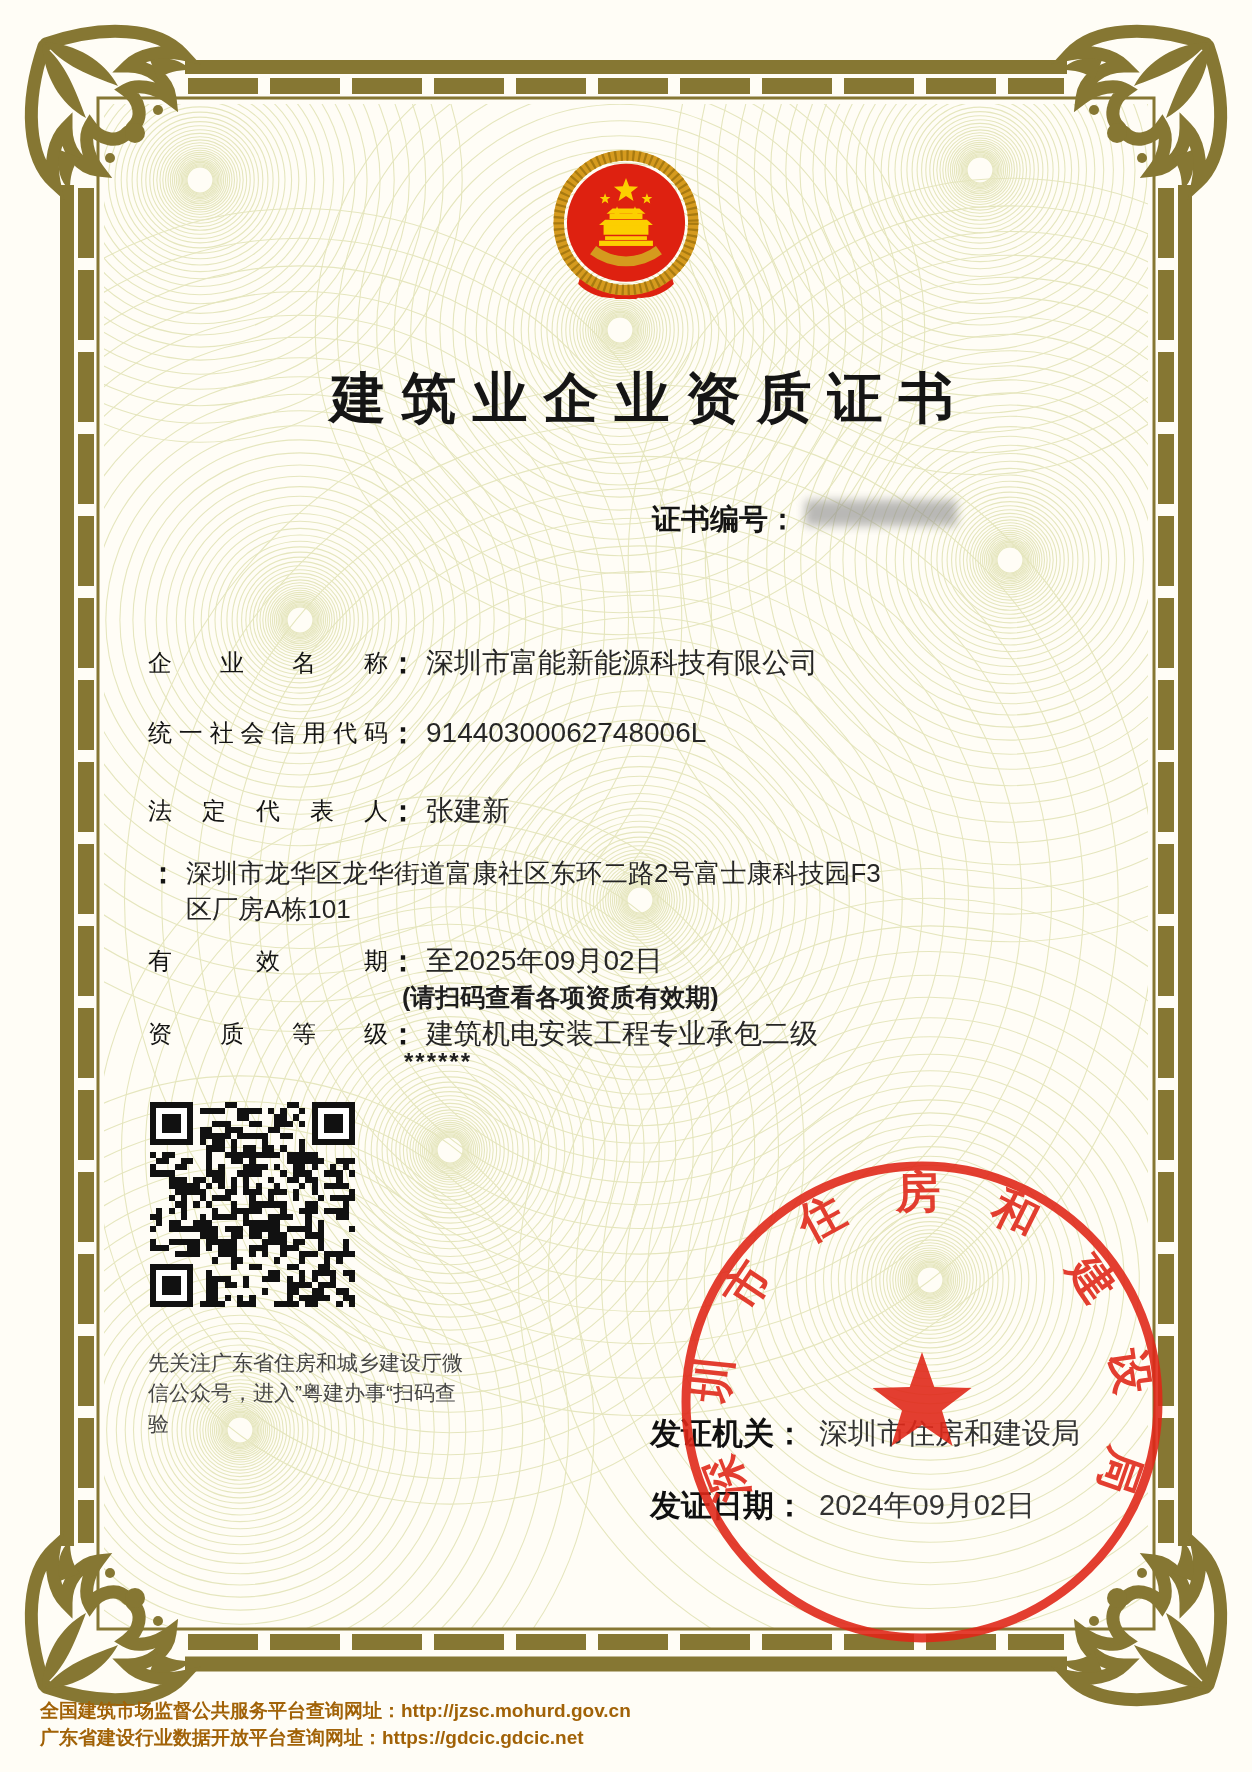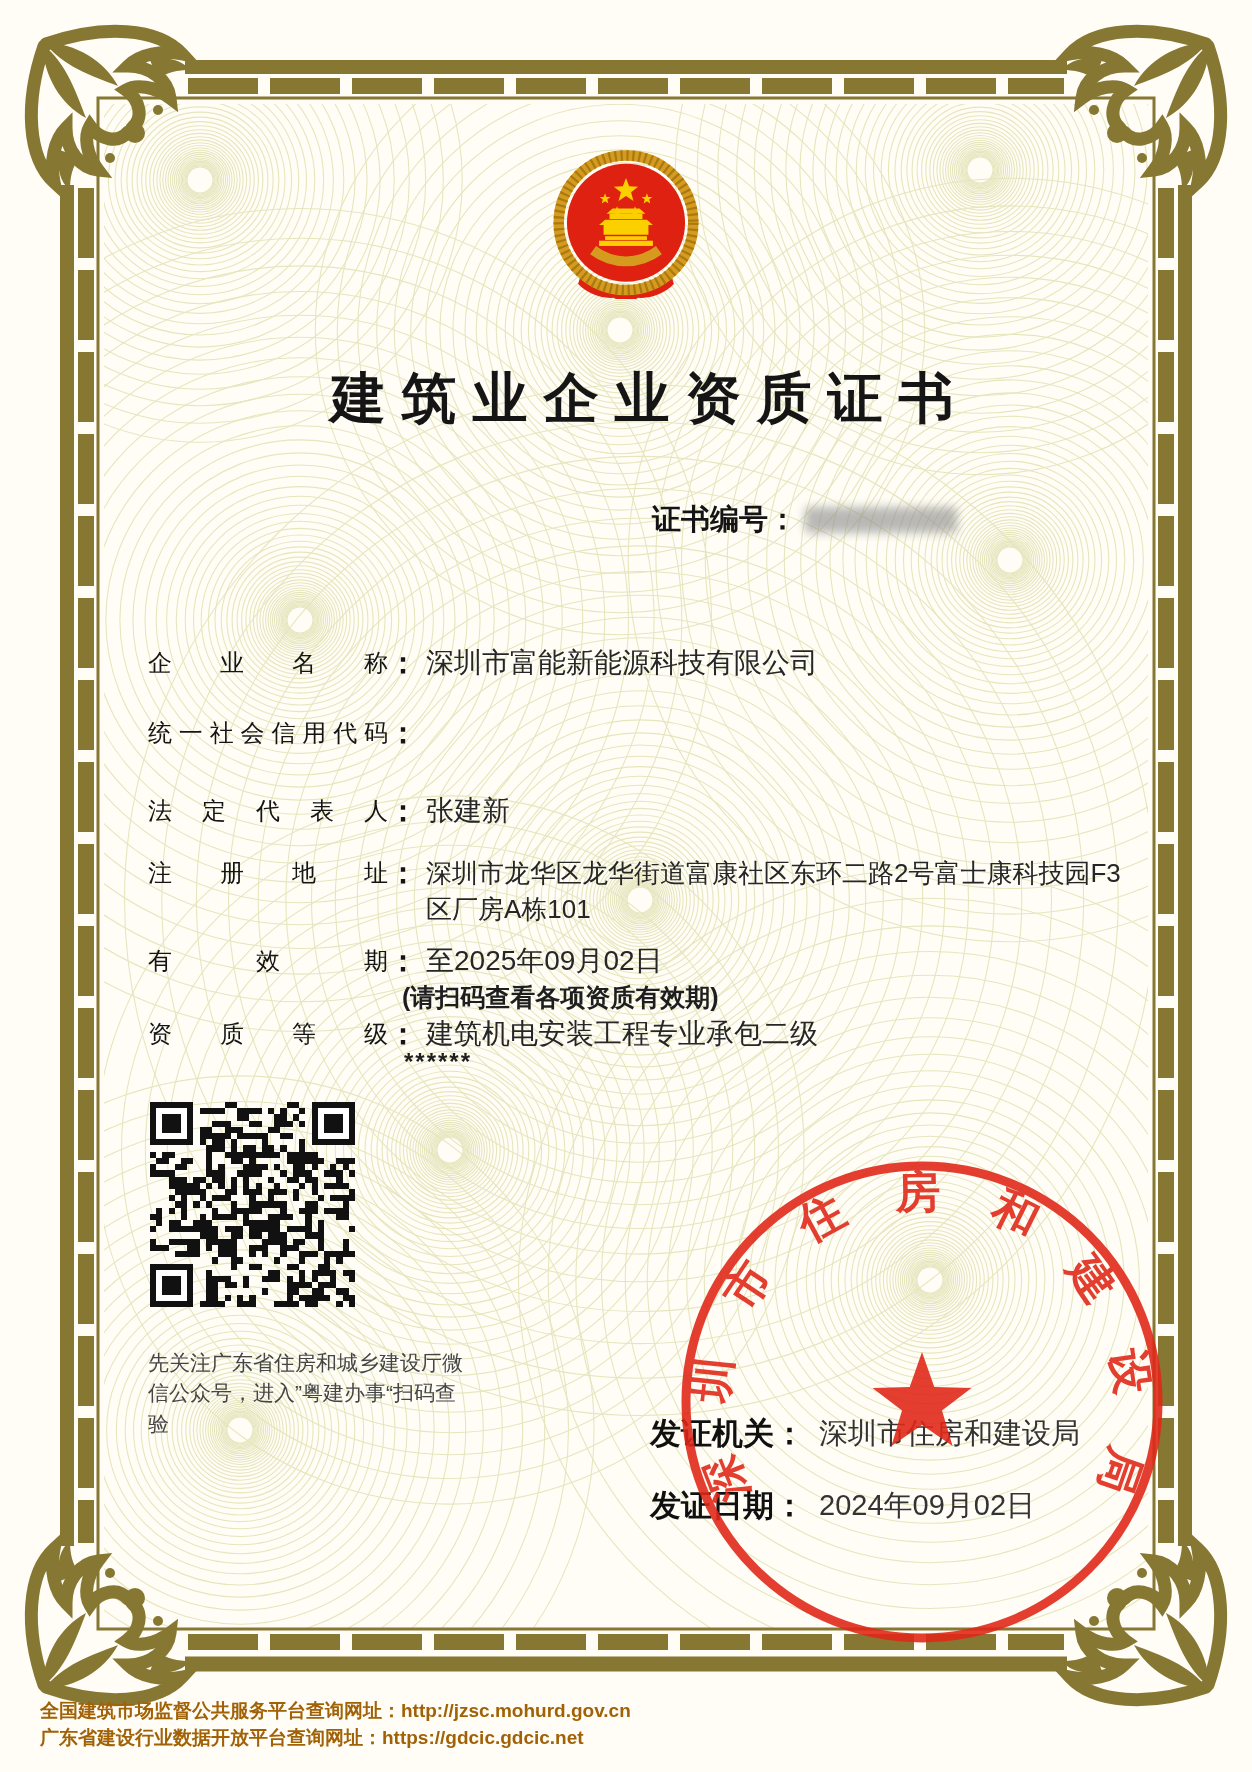--- a/index.html
+++ b/index.html
@@ -14,21 +14,21 @@
   #frame{z-index:1;}
   .content{position:absolute;inset:0;z-index:2;}
   
   .emblem{position:absolute;top:148px;left:50%;transform:translateX(-50%);width:150px;height:160px;}
   
   .title{
     position:absolute;top:362px;left:16px;width:100%;text-align:center;
     font-size:55px;font-weight:900;letter-spacing:16px;color:#151515;text-indent:16px;
   }
   
-  .certno{position:absolute;top:500px;left:652px;display:flex;align-items:center;}
+  .certno{position:absolute;top:500px;left:652px;display:flex;}
   .certno .lbl{font-size:29px;font-weight:800;color:#141414;}
   .blurbox{width:152px;height:26px;margin-left:8px;background:#8f8f8f;opacity:.62;border-radius:3px;filter:blur(5px);}
   
   .row{position:absolute;left:148px;display:flex;align-items:flex-start;}
   .f-label{display:inline-block;width:240px;font-size:24px;font-weight:400;color:#141414;
            text-align:justify;text-align-last:justify;white-space:normal;line-height:40px;}
   .f-colon{font-size:30px;font-weight:800;line-height:40px;color:#141414;}
   .f-val{font-size:28px;color:#262626;line-height:40px;margin-left:8px;}
   .f-val.addr{font-size:26px;width:712px;line-height:36px;margin-top:2px;}
   .subnote{position:absolute;left:402px;font-size:25px;font-weight:700;color:#1e1e1e;}
@@ -541,28 +541,28 @@
   </div>
 
   <div class="row" style="top:643px">
     <span class="f-label">企 业 名 称</span>
     <span class="f-colon">：</span>
     <span class="f-val">深圳市富能新能源科技有限公司</span>
   </div>
   <div class="row" style="top:713px">
     <span class="f-label">统一社会信用代码</span>
     <span class="f-colon">：</span>
+    <span class="f-val">91440300062748006L</span>
   </div>
   <div class="row" style="top:791px">
     <span class="f-label">法 定 代 表 人</span>
     <span class="f-colon">：</span>
     <span class="f-val">张建新</span>
   </div>
   <div class="row" style="top:853px">
-    <span class="f-label">注 册 地 址</span>
     <span class="f-colon">：</span>
     <span class="f-val addr">深圳市龙华区龙华街道富康社区东环二路2号富士康科技园F3区厂房A栋101</span>
   </div>
   <div class="row" style="top:941px">
     <span class="f-label">有 效 期</span>
     <span class="f-colon">：</span>
     <span class="f-val">至2025年09月02日</span>
   </div>
   <div class="subnote" style="top:981px">(请扫码查看各项资质有效期)</div>
   <div class="row" style="top:1014px">

